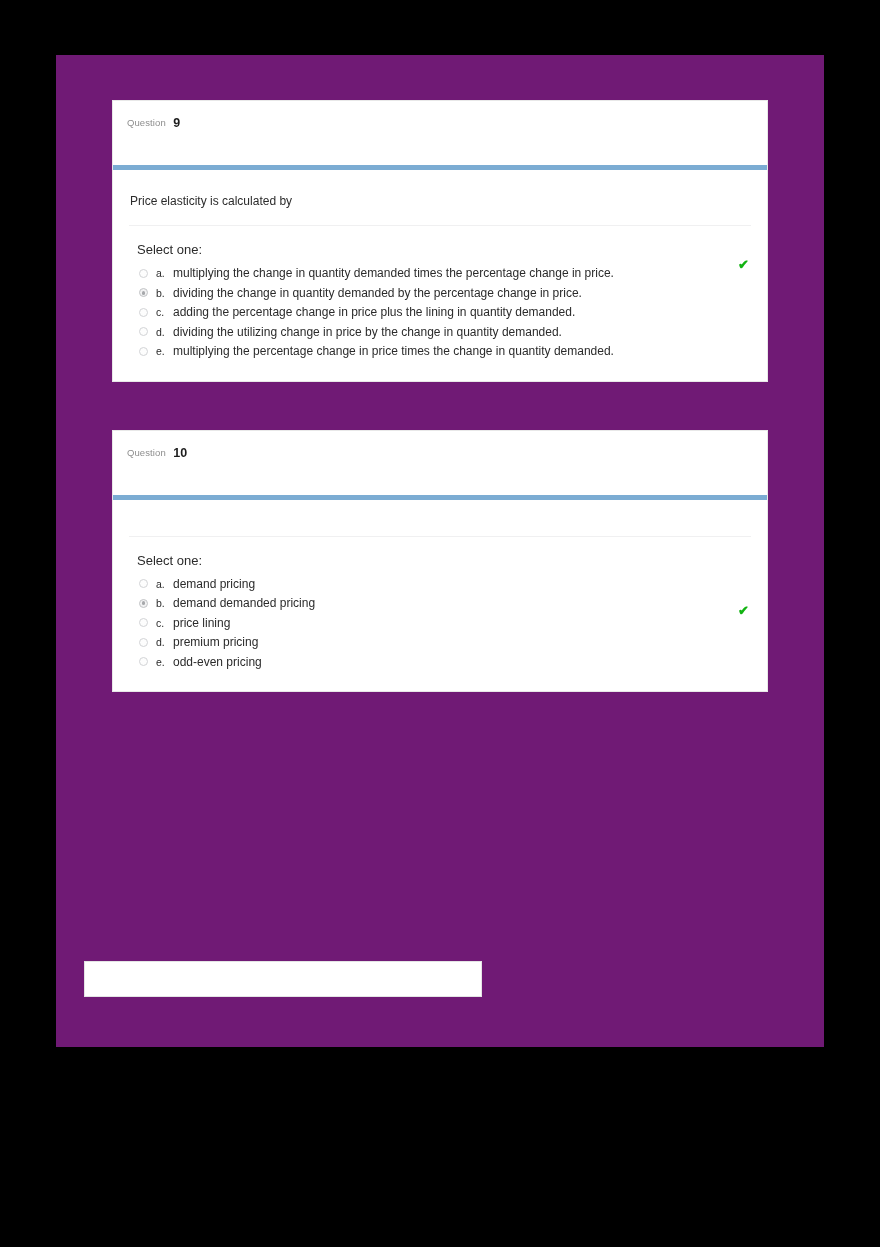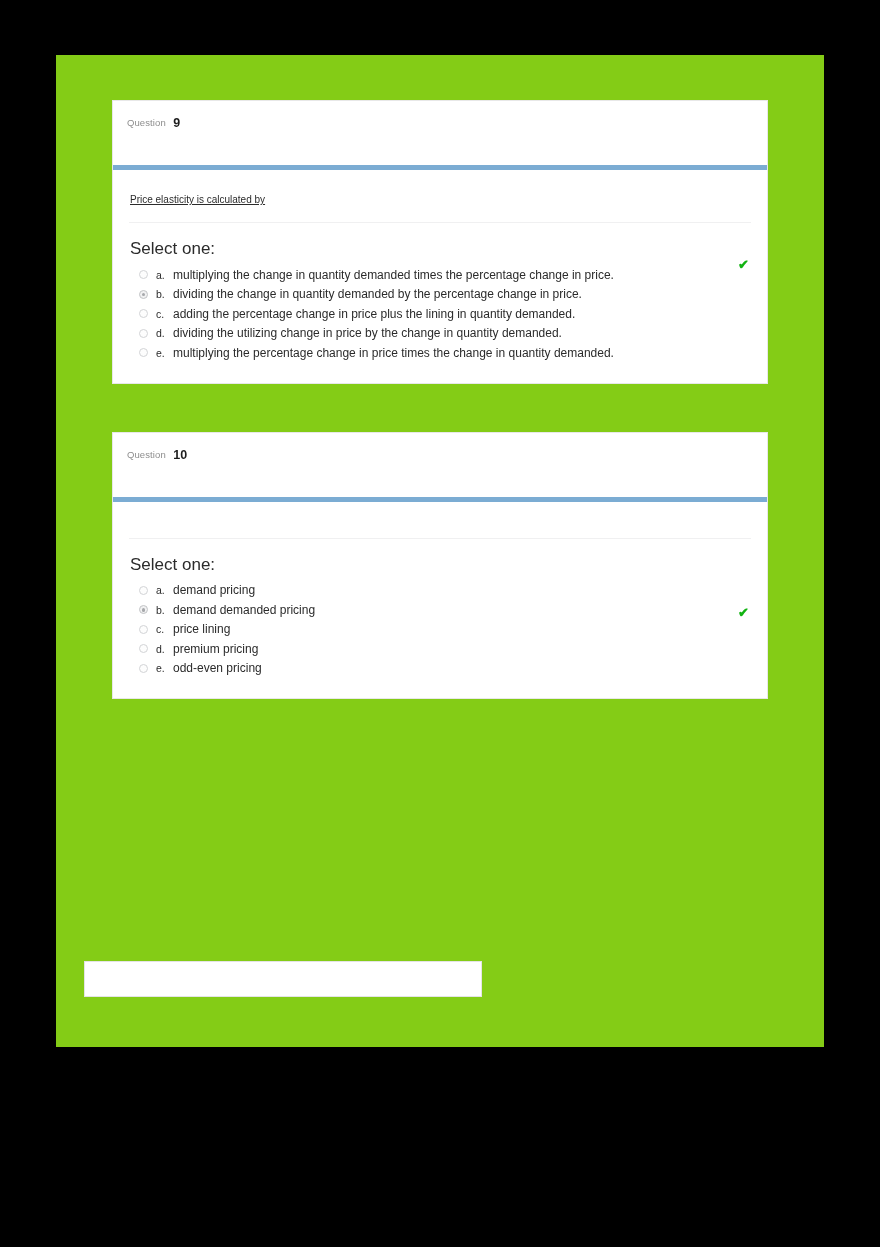--- a/index.html
+++ b/index.html
@@ -20,21 +20,21 @@
     overflow: hidden;
   }
 
   
   .page {
     position: absolute;
     left: 56px;
     top: 55px;
     width: 768px;
     height: 992px;
-    background: #84cc16;
+    background: #701a75;
   }
 
   .page-inner {
     position: absolute;
     left: 56px;
     top: 45px;
     width: 656px;
   }
 
   
@@ -77,38 +77,37 @@
     width: 100%;
   }
 
   .q-body {
     padding: 22px 16px 20px 16px;
     box-sizing: border-box;
     position: relative;
   }
 
   .q-text {
-    font-size: 10px;
+    font-size: 12px;
     color: #2b2b2b;
     line-height: 1.62;
     max-width: 600px;
     padding: 0 0 0 1px;
-    text-decoration: underline;
   }
 
   .q-divider {
     height: 1px;
     background: #f0f0f1;
     margin: 14px 0 0 0;
   }
 
   .select-one {
-    font-size: 17px;
-    color: #2b2b2b;
-    margin: 16px 0 6px 1px;
+    font-size: 13px;
+    color: #2b2b2b;
+    margin: 16px 0 6px 8px;
   }
 
   .answers {
     list-style: none;
     margin: 0;
     padding: 0;
   }
 
   .answer-row {
     display: flex;

